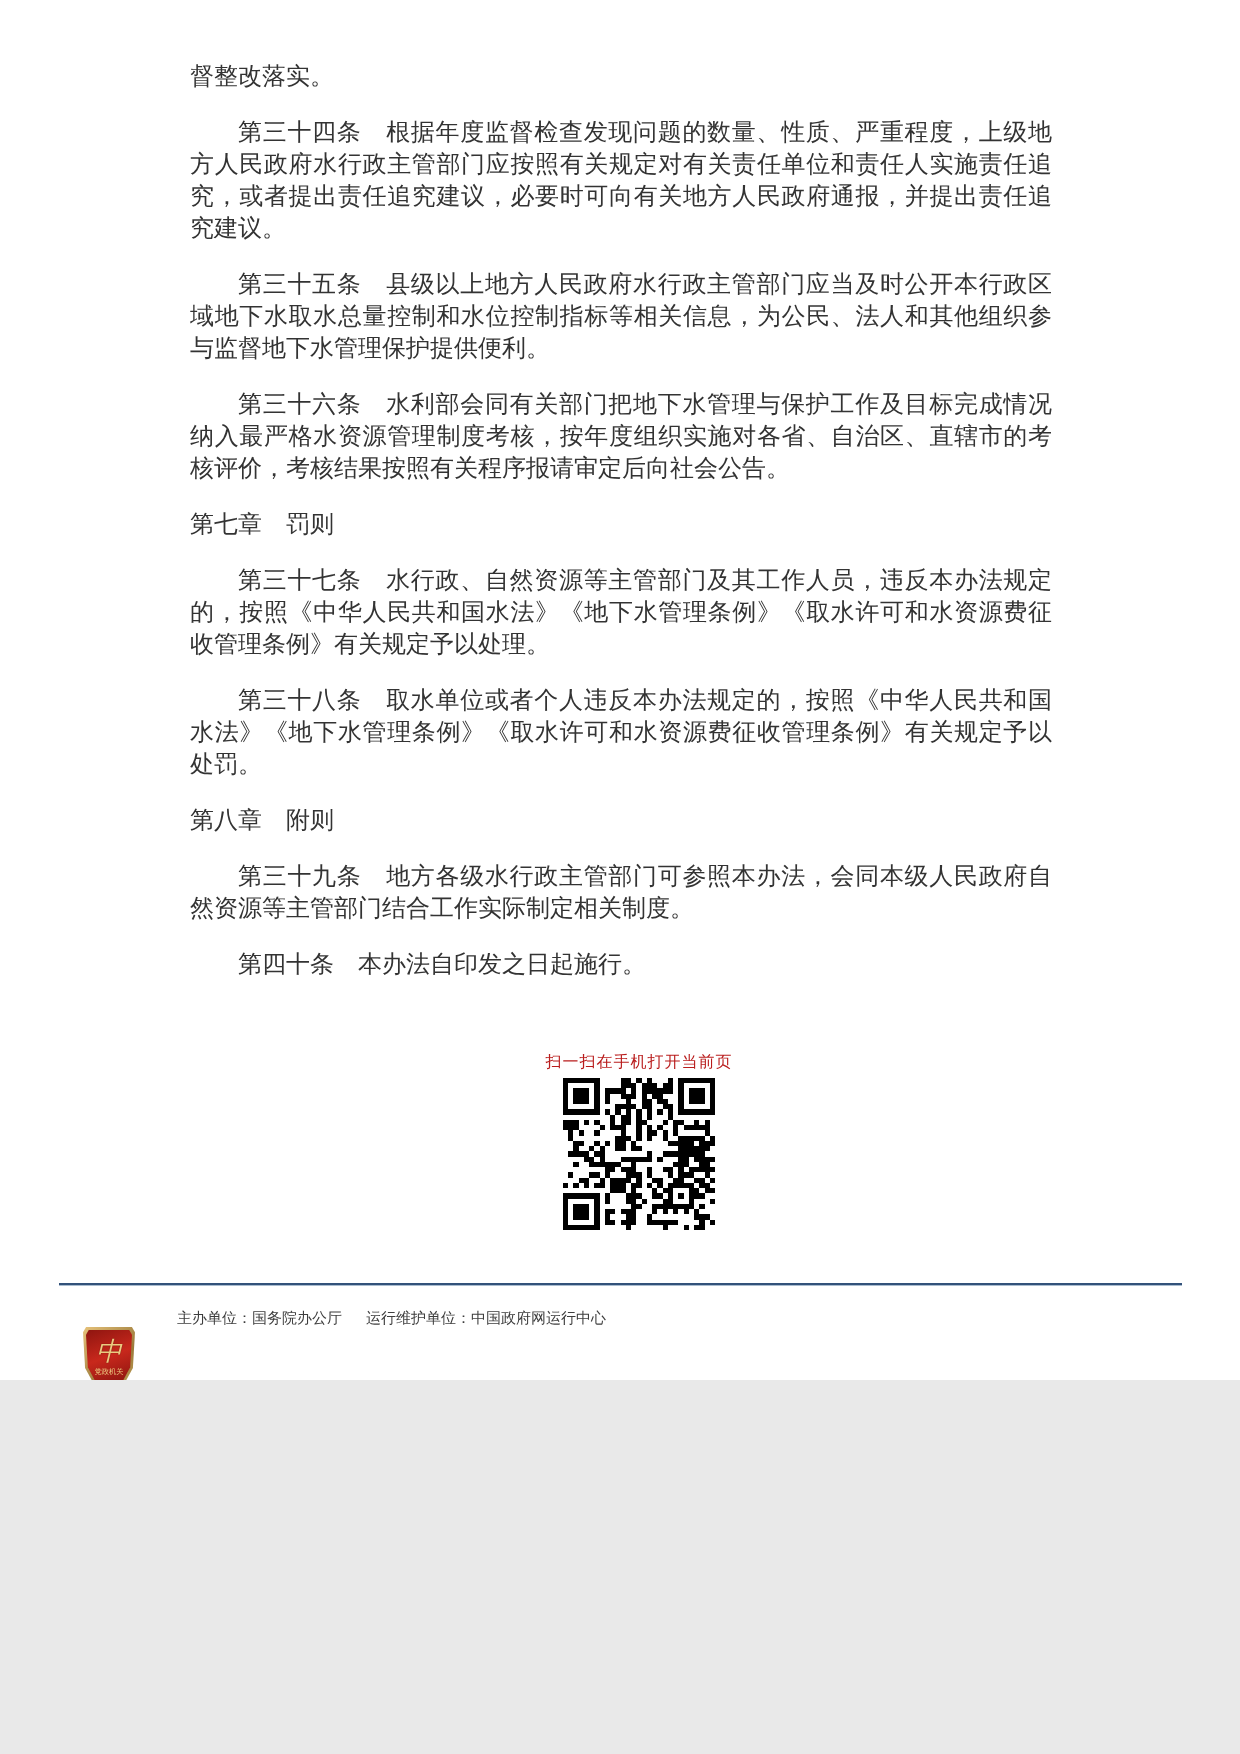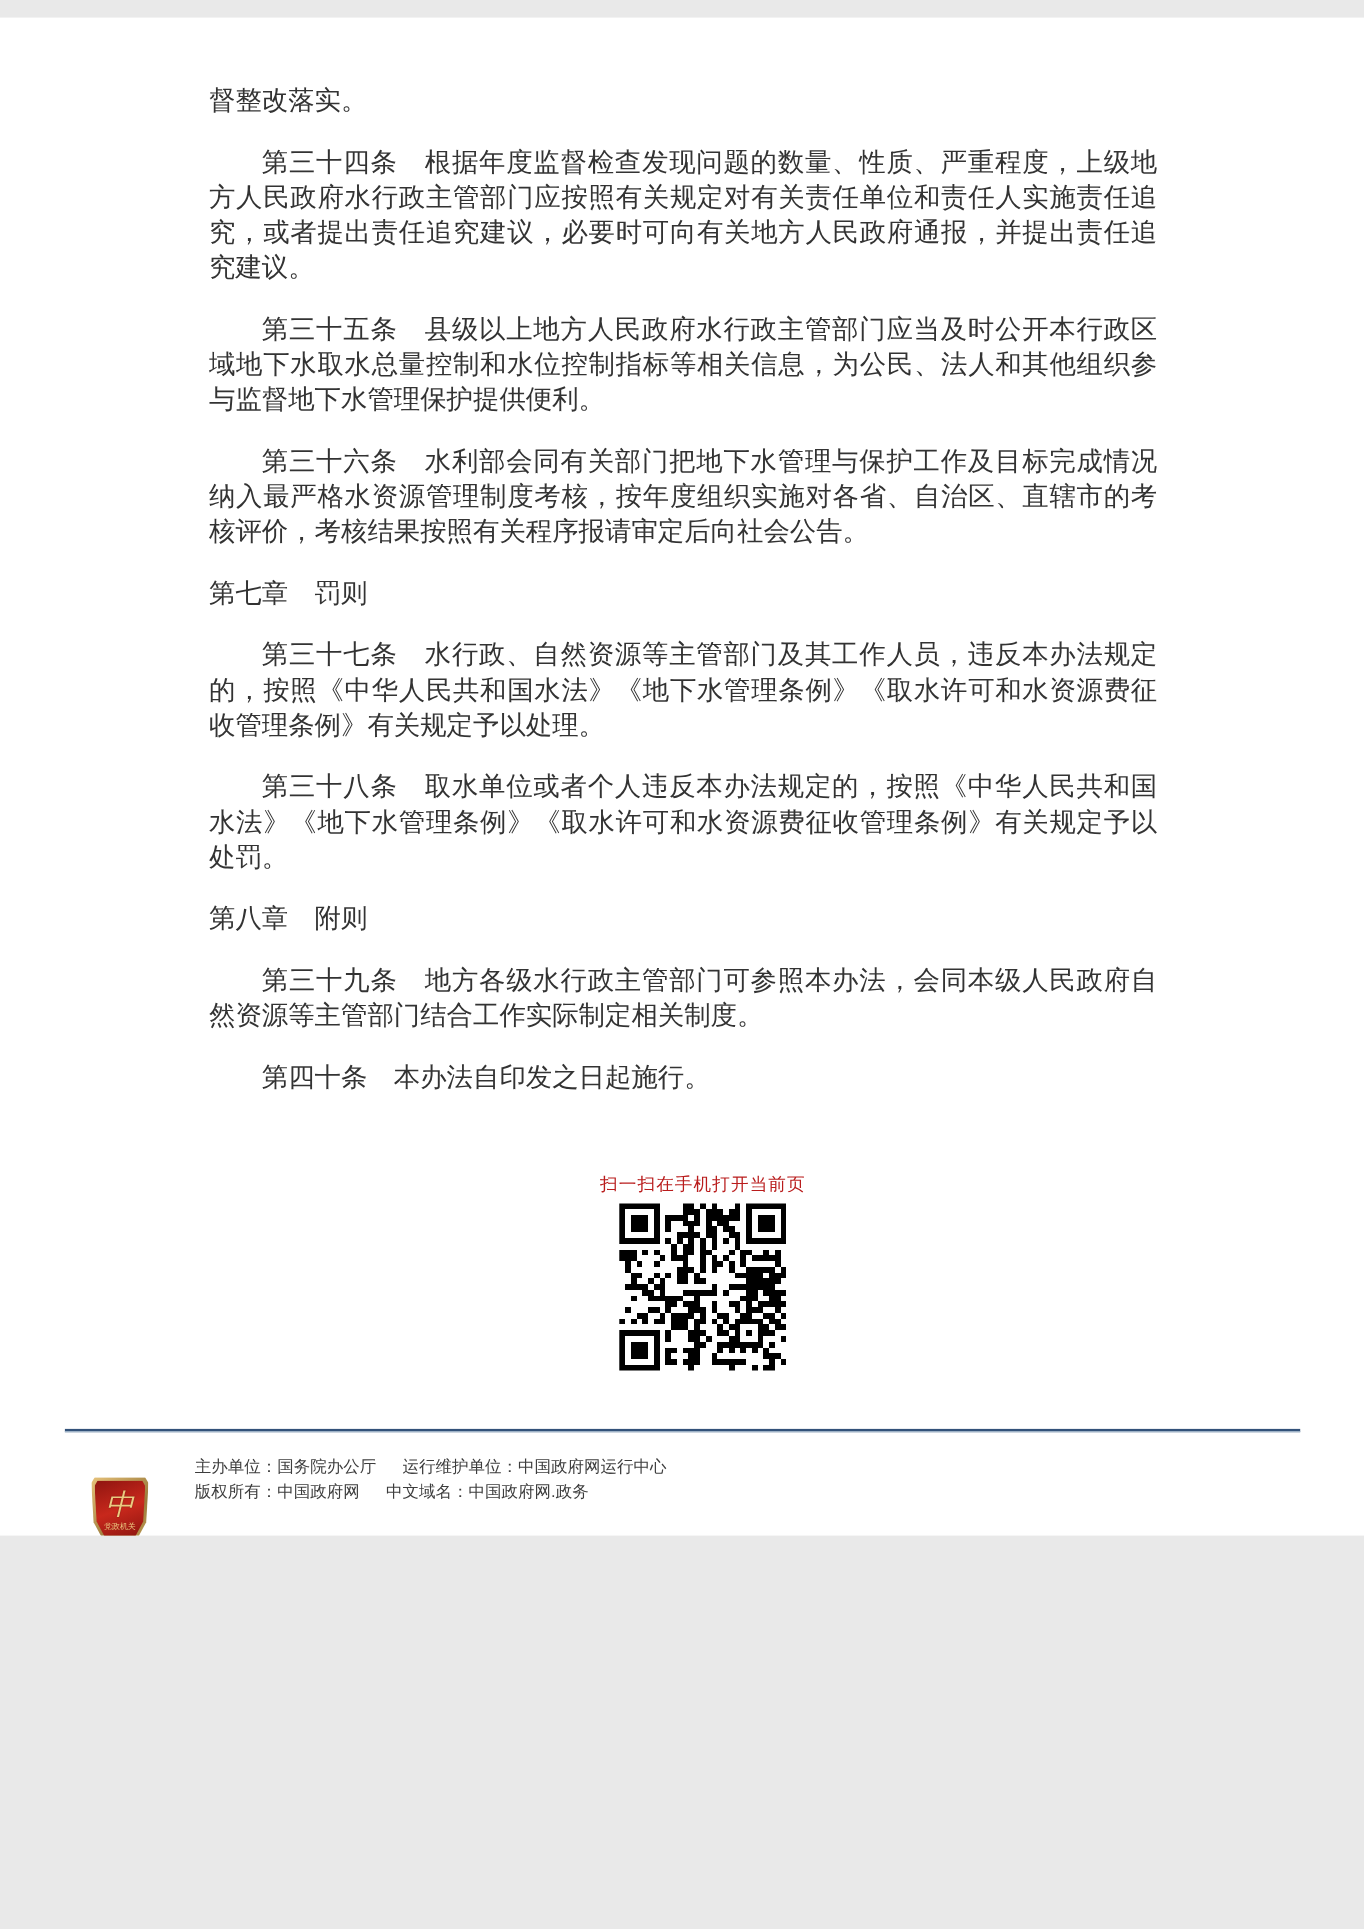--- a/index.html
+++ b/index.html
@@ -9,21 +9,21 @@
     --footer_text_color:#3d3d3d;
     --badge_red:#b01e14;
     --badge_gold:#d9b36a;
   }
   *{margin:0;padding:0;box-sizing:border-box;}
   html,body{background:#e9e9e9;}
   .page{
     position:relative;
     width:1240px;height:1380px;
     background:#ffffff;
-    margin:16px auto;
+    margin:0 auto;
     overflow:hidden;
     font-family:"Liberation Serif","DejaVu Serif",serif;
   }
   
   .doc{
     position:absolute;
     left:190px;top:60px;width:862px;
     color:var(--text_color);
     font-size:24px;
     line-height:32px;
@@ -93,21 +93,21 @@
   .gov-badge-label{
     color:#ecca80;
     font-size:8px;line-height:10px;
     letter-spacing:0;
     transform:scale(.9);
     white-space:nowrap;
   }
   .footer-lines{
     position:absolute;
     left:177px;top:5px;
-    display:flex;flex-direction:column;gap:7px;
+    display:flex;flex-direction:row;gap:19px;
     color:var(--footer_text_color);
     font-size:15px;line-height:16px;
   }
   .footer-line{display:flex;align-items:center;gap:24px;white-space:nowrap;}
   .footer-seg{display:inline-flex;align-items:center;}
   .psb-icon{
     display:inline-block;
     width:15px;height:15px;
     border-radius:50%;
     margin-right:3px;
@@ -569,20 +569,16 @@
       <div class="gov-badge-inner">
         <span class="gov-badge-glyph">中</span>
         <span class="gov-badge-label">党政机关</span>
       </div>
     </div>
     <div class="footer-lines">
         <div class="footer-line">
           <span class="footer-seg">主办单位：国务院办公厅</span>
           <span class="footer-seg">运行维护单位：中国政府网运行中心</span>
         </div>
-        <div class="footer-line">
-          <span class="footer-seg">版权所有：中国政府网</span>
-          <span class="footer-seg">中文域名：中国政府网.政务</span>
-        </div>
       </div>
   </footer>
 
 </div>
 
 </body></html>

